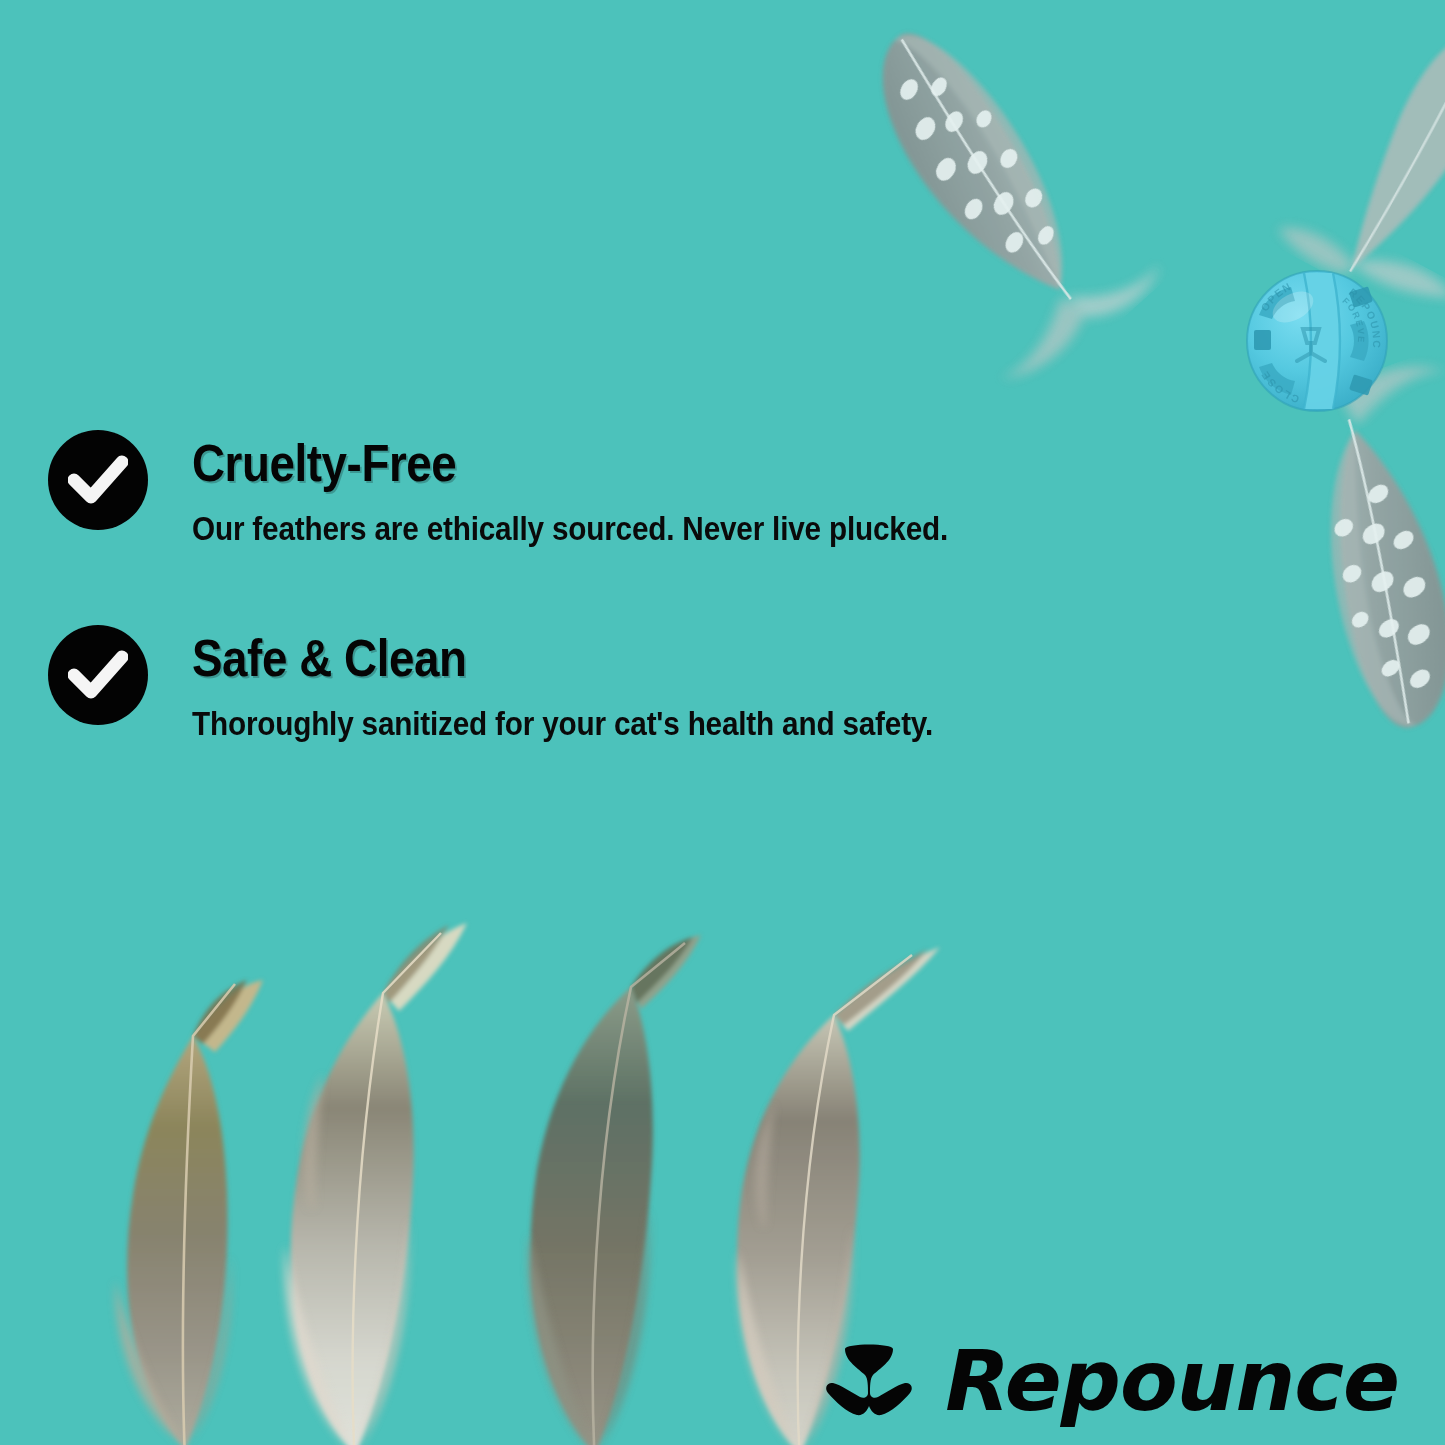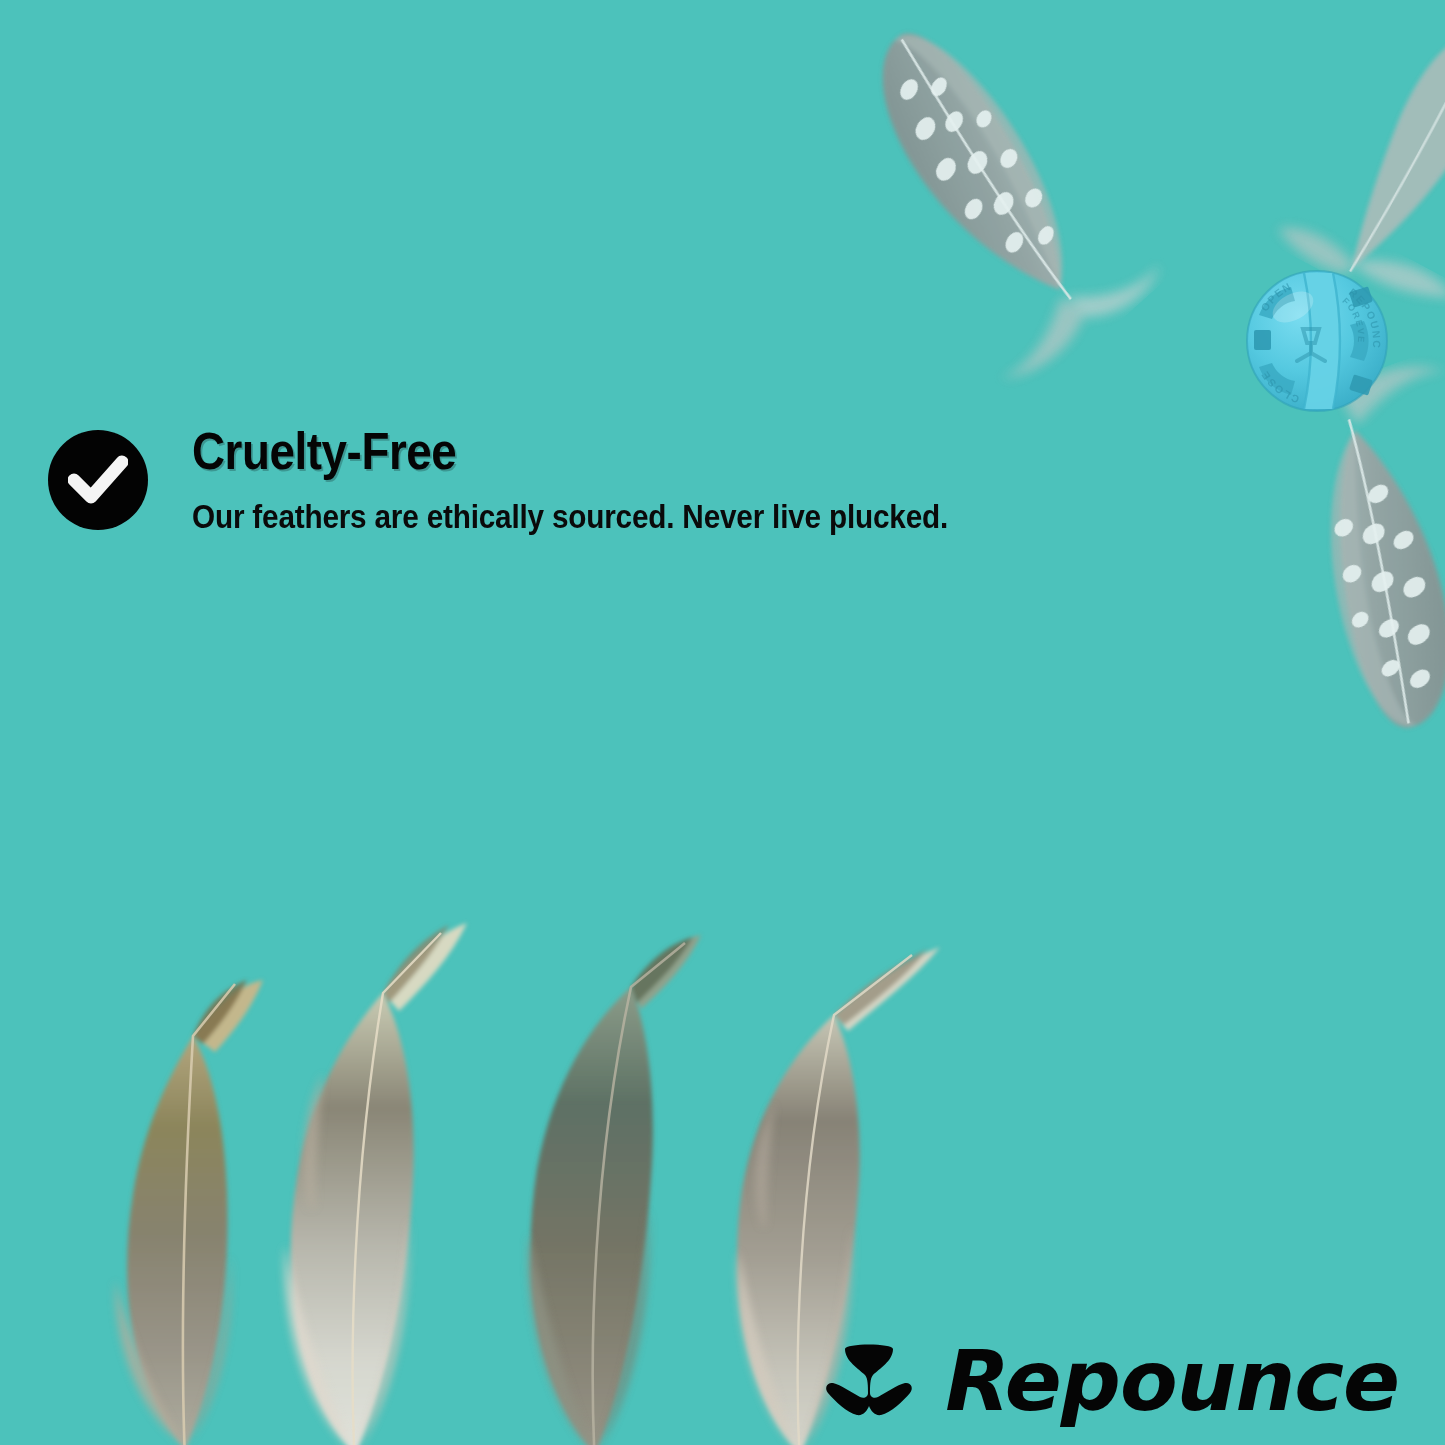--- a/index.html
+++ b/index.html
@@ -62,21 +62,21 @@
   .check-circle svg {
     position: absolute;
     left: 20px;
     top: 22px;
     width: 60px;
     height: 56px;
   }
   .feature-body {
     position: absolute;
     left: 144px;
-    top: 0;
+    top: 12px;
     width: 780px;
   }
   .feature-title {
     font-family: "Liberation Sans Narrow", "Liberation Sans", sans-serif;
     font-weight: 700;
     font-size: 52px;
     line-height: 1.05;
     color: #050505;
     letter-spacing: -0.5px;
     transform: scaleX(0.88);
@@ -367,20 +367,31 @@
           <path d="M6 28 L23 45 L54 10" fill="none" stroke="#F5F5F5" stroke-width="13" stroke-linecap="round" stroke-linejoin="round"></path>
         </svg>
       </div>
       <div class="feature-body">
         <div class="feature-title">Cruelty-Free</div>
         <div class="feature-desc">Our feathers are ethically sourced. Never live plucked.</div>
       </div>
     </div>
 
 
+    <div class="feature">
+      <div class="check-circle">
+        <svg viewBox="0 0 60 56" xmlns="http://www.w3.org/2000/svg">
+          <path d="M6 28 L23 45 L54 10" fill="none" stroke="#F5F5F5" stroke-width="13" stroke-linecap="round" stroke-linejoin="round"></path>
+        </svg>
+      </div>
+      <div class="feature-body">
+        <div class="feature-title">Safe &amp; Clean</div>
+        <div class="feature-desc">Thoroughly sanitized for your cat's health and safety.</div>
+      </div>
+    </div>
 
   </div>
 
   <div class="brand">
     <svg class="brand-mark" viewBox="0 0 96 84" xmlns="http://www.w3.org/2000/svg">
       <path d="M24 10 C24 4 72 4 72 10 C72 22 58 30 52 36 C49 39 49 48 49 54
                C49 58 53 60 57 58 C66 53 76 46 84 44 C90 43 93 49 89 54
                C82 62 70 74 60 76 C54 77 50 72 48 67
                C46 72 42 77 36 76 C26 74 14 62 7 54 C3 49 6 43 12 44
                C20 46 30 53 39 58 C43 60 47 58 47 54

